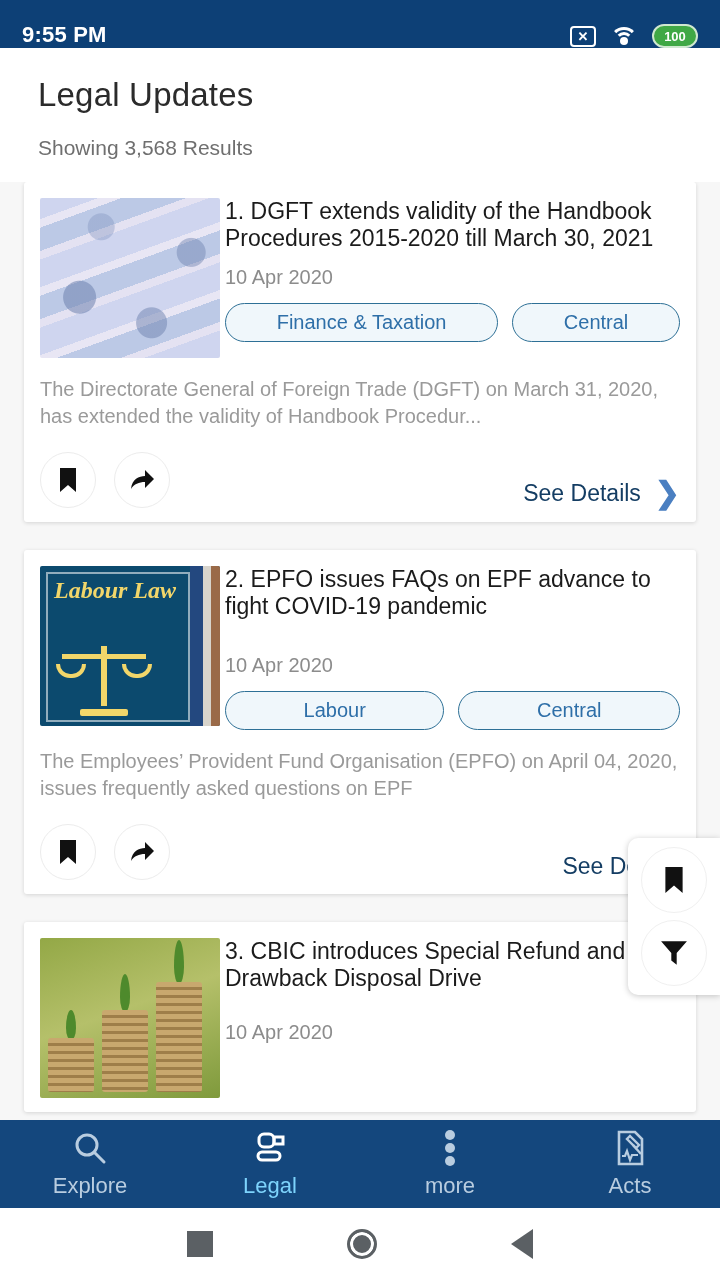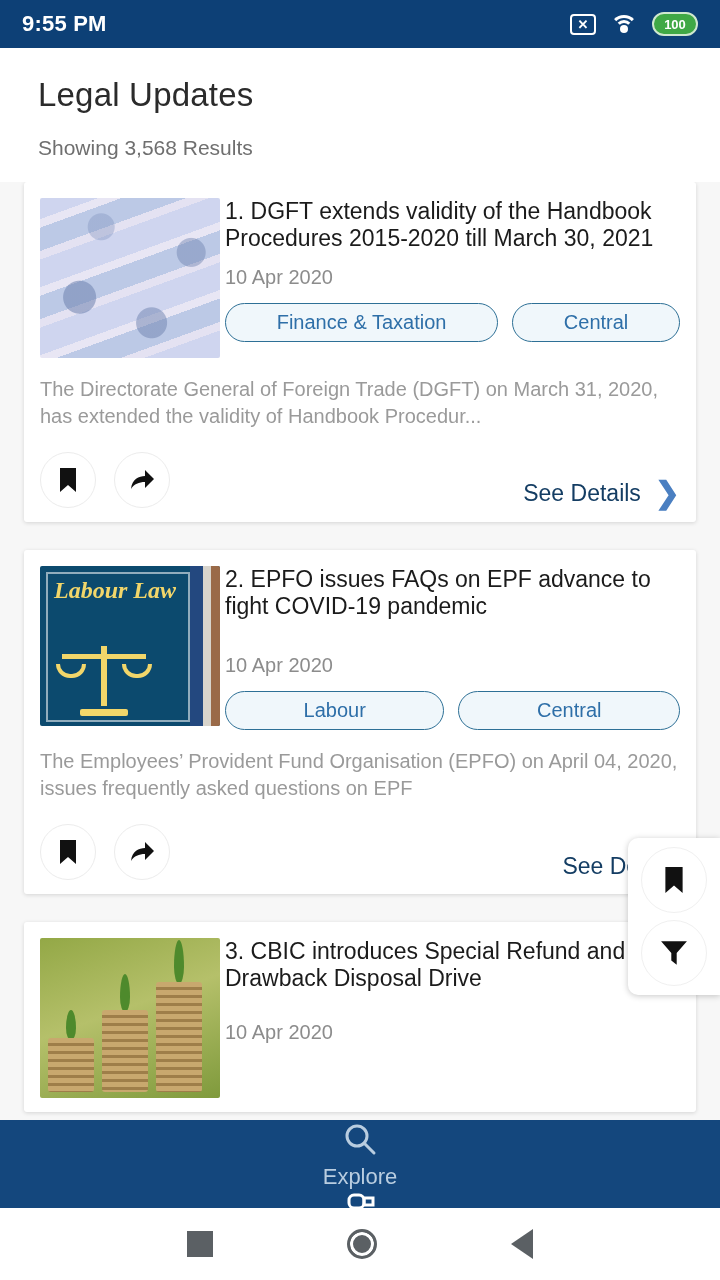--- a/index.html
+++ b/index.html
@@ -7,21 +7,21 @@
     width: 720px; height: 1280px;
     font-family: "Liberation Sans", sans-serif;
     background: #ffffff;
     overflow: hidden;
   }
   #app { position: relative; width: 720px; height: 1280px; overflow: hidden; }
 
   
   .statusbar {
     position: absolute; top: 0; left: 0; width: 720px; height: 48px;
-    background: #0d4076; display: flex; align-items: center;
+    background: #0d4076; display: flex; align-items: flex-end;
     justify-content: space-between; padding: 0 22px;
   }
   .status-time { color: #ffffff; font-size: 22px; font-weight: bold; letter-spacing: .2px; }
   .status-icons { display: flex; align-items: center; gap: 14px; }
   .nosim {
     width: 26px; height: 21px; border: 2.5px solid #ffffff; border-radius: 4px;
     position: relative; display: flex; align-items: center; justify-content: center;
     color: #fff; font-size: 13px; font-weight: bold; line-height: 1;
   }
   .wifi { width: 28px; height: 21px; position: relative; }
@@ -130,21 +130,21 @@
     justify-content: space-around; padding: 6px 0;
   }
   .fab-btn {
     width: 66px; height: 66px; border-radius: 50%; border: 1.5px solid #f0f0f0;
     background: #fff; display: flex; align-items: center; justify-content: center;
   }
 
   
   .bottom-nav {
     position: absolute; top: 1120px; left: 0; width: 720px; height: 88px;
-    background: #14477d; display: flex; align-items: center; flex-direction: column;
+    background: #14477d; display: flex; align-items: center;
   }
   .nav-item { flex: 1; display: flex; flex-direction: column; align-items: center; gap: 6px; }
   .nav-label { font-size: 22px; color: #b9cde0; }
   .nav-item.active .nav-label { color: #7dd3fc; }
   .nav-ico { height: 38px; display: flex; align-items: center; justify-content: center; }
 
   
   .android-nav {
     position: absolute; top: 1208px; left: 0; width: 720px; height: 72px;
     background: #ffffff; display: flex; align-items: center; justify-content: space-around;

